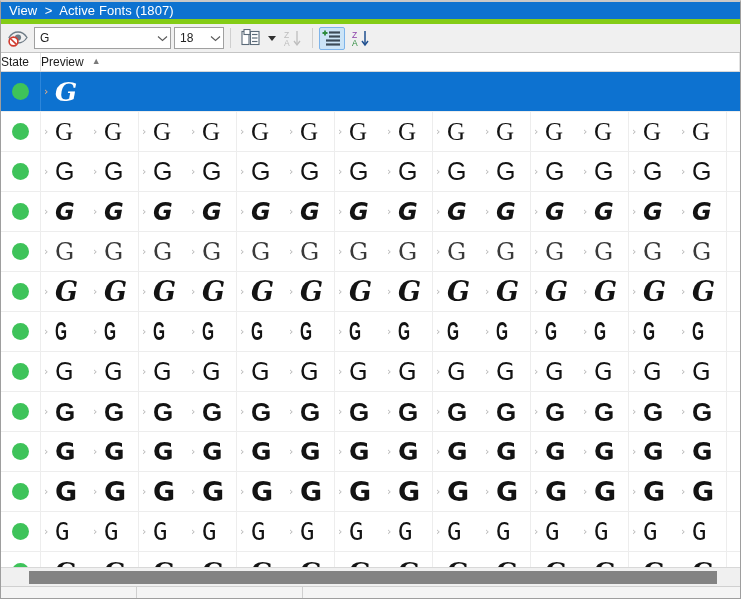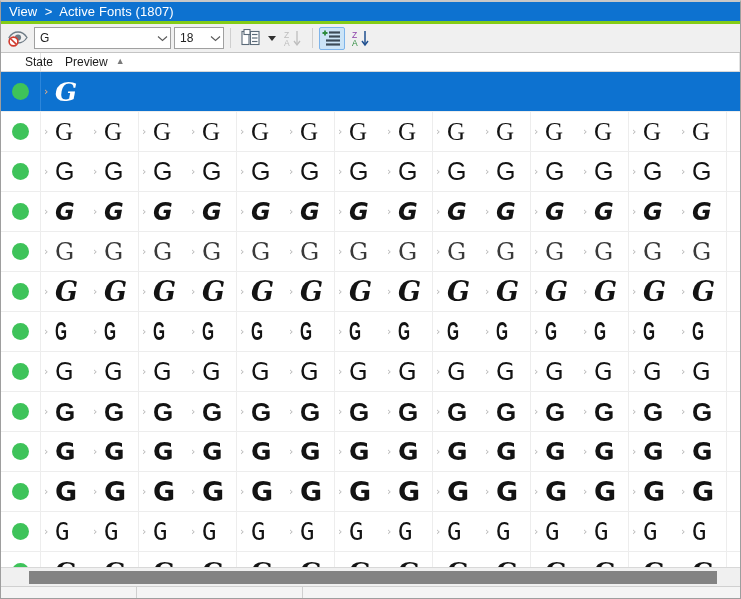--- a/index.html
+++ b/index.html
@@ -20,21 +20,21 @@
 
   
   #titlebar {
     height: 22px; flex: 0 0 22px;
     background: #0d72d0;
     color: #ffffff;
     display: flex; align-items: center;
     padding-left: 8px;
     font-size: 13px;
     letter-spacing: .1px;
-    border-bottom: 3px solid #84cc16;
+    border-bottom: 5px solid #84cc16;
   }
   #titlebar .crumb { white-space: pre; }
 
   
   #toolbar {
     height: 29px; flex: 0 0 29px;
     background: #f0f0f0;
     border-bottom: 1px solid #c4c4c4;
     display: flex; align-items: center;
     padding: 0 4px;
@@ -77,21 +77,21 @@
   
   #colheader {
     height: 19px; flex: 0 0 19px;
     background: #ffffff;
     border-bottom: 1px solid #d8d8d8;
     display: flex; align-items: center;
     font-size: 12px; color: #1c1c1c;
   }
   #colheader .ch {
     height: 18px; display: flex; align-items: center;
-    padding-left: 24px;
+    padding-left: 0;
     border-right: 1px solid #e2e2e2;
     white-space: nowrap;
   }
   #ch-state { width: 40px; }
   #ch-preview { flex: 1; border-right: none; gap: 8px; }
   .sort-asc { font-size: 9px; color: #7a7a7a; position: relative; top: -1px; }
 
   
   #grid {
     flex: 1 1 auto;

